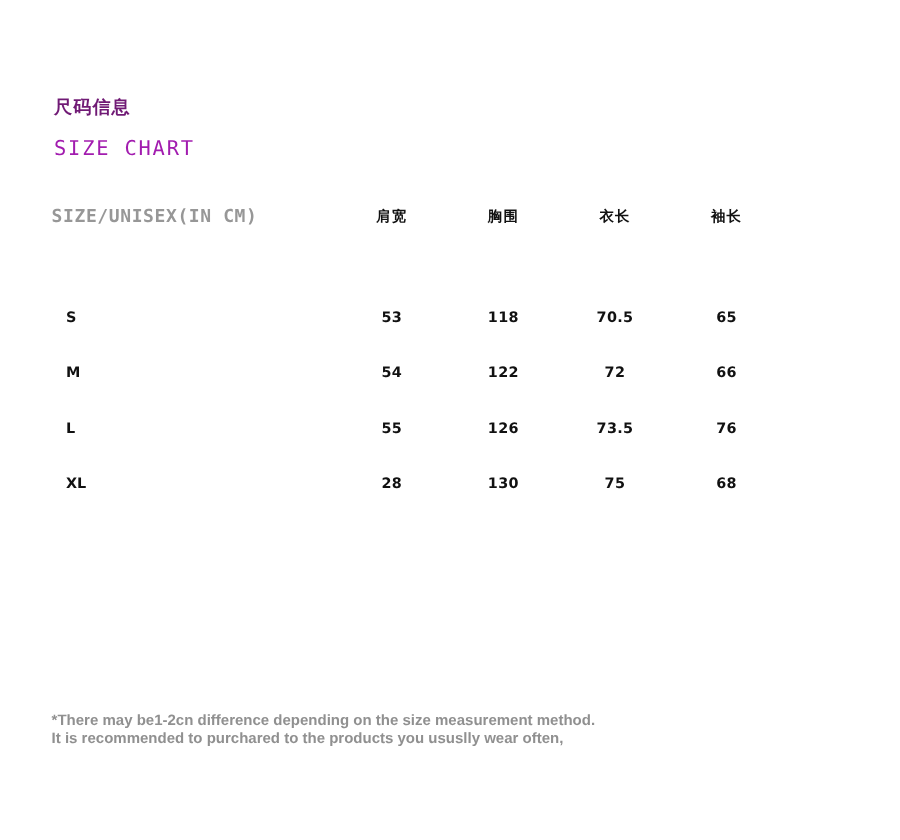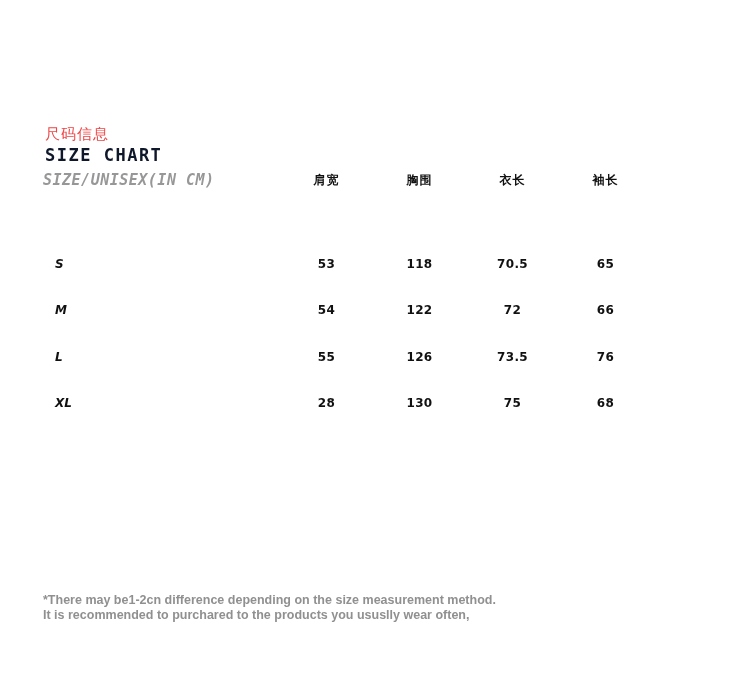--- a/index.html
+++ b/index.html
@@ -16,36 +16,35 @@
     font-family: "Liberation Sans", sans-serif;
   }
 
   
   .title-block {
     position: absolute;
     left: 45px;
     top: 80px;
   }
   .title-zh {
-    color: #ef4444;
+    color: #701a75;
     font-size: 15px;
-    font-weight: normal;
+    font-weight: bold;
     letter-spacing: 1px;
     font-family: "DejaVu Sans", sans-serif;
     line-height: 18px;
-    margin-top: 45px;
   }
   .title-en {
-    color: #0f172a;
+    color: #a21caf;
     font-size: 17px;
-    font-weight: bold;
+    font-weight: normal;
     letter-spacing: 1.5px;
     font-family: "DejaVu Sans Mono", monospace;
     line-height: 20px;
-    margin-top: 2px;
+    margin-top: 16px;
   }
 
   
   .t-row {
     position: absolute;
     left: 43px;
     width: 652px;
     height: 24px;
     line-height: 24px;
     display: grid;
@@ -54,21 +53,20 @@
   .t-row .cell {
     text-align: center;
     color: #111111;
     font-size: 12px;
     font-weight: bold;
     font-family: "DejaVu Sans", "Liberation Sans", sans-serif;
     white-space: nowrap;
   }
   .t-row .label-cell {
     text-align: left;
-    font-style: italic;
   }
   .header-row .label-cell {
     color: #979797;
     font-size: 15px;
     font-weight: bold;
     letter-spacing: 0.5px;
     font-family: "DejaVu Sans Mono", monospace;
   }
   .header-row .cell.col-head {
     letter-spacing: 1px;

